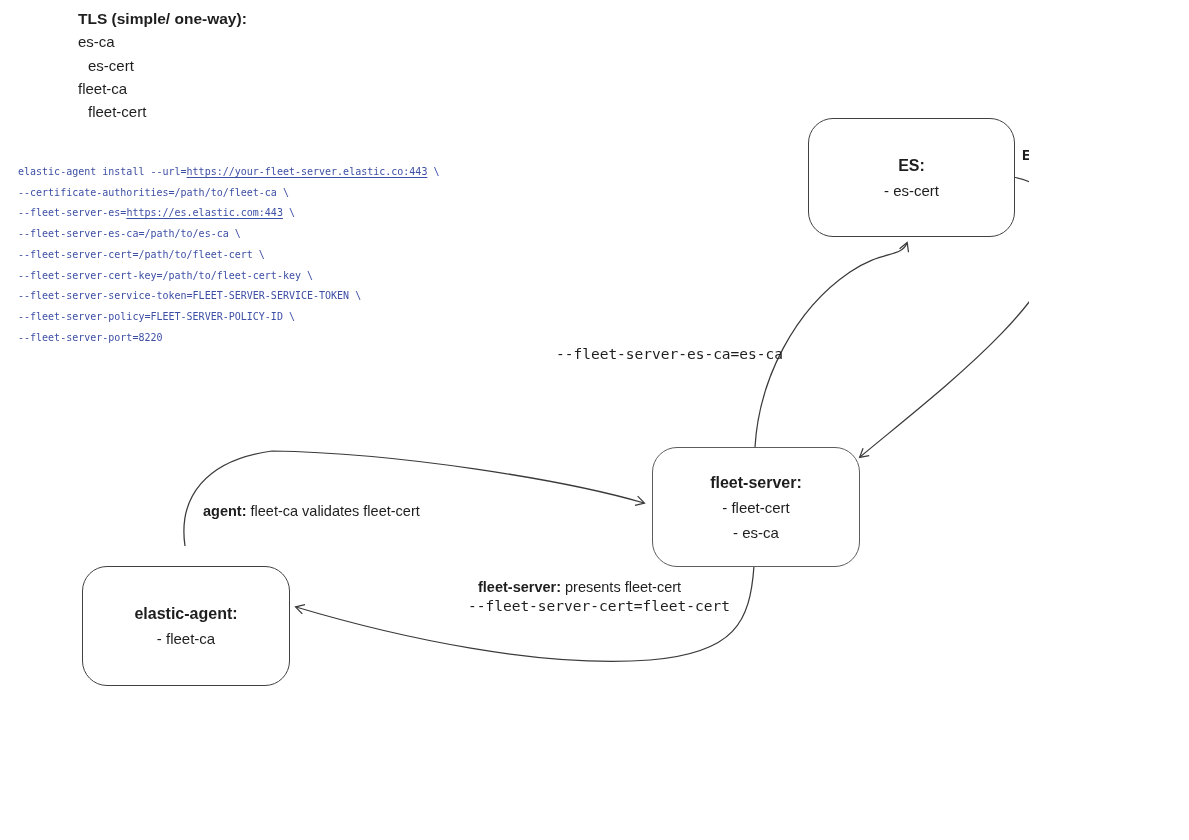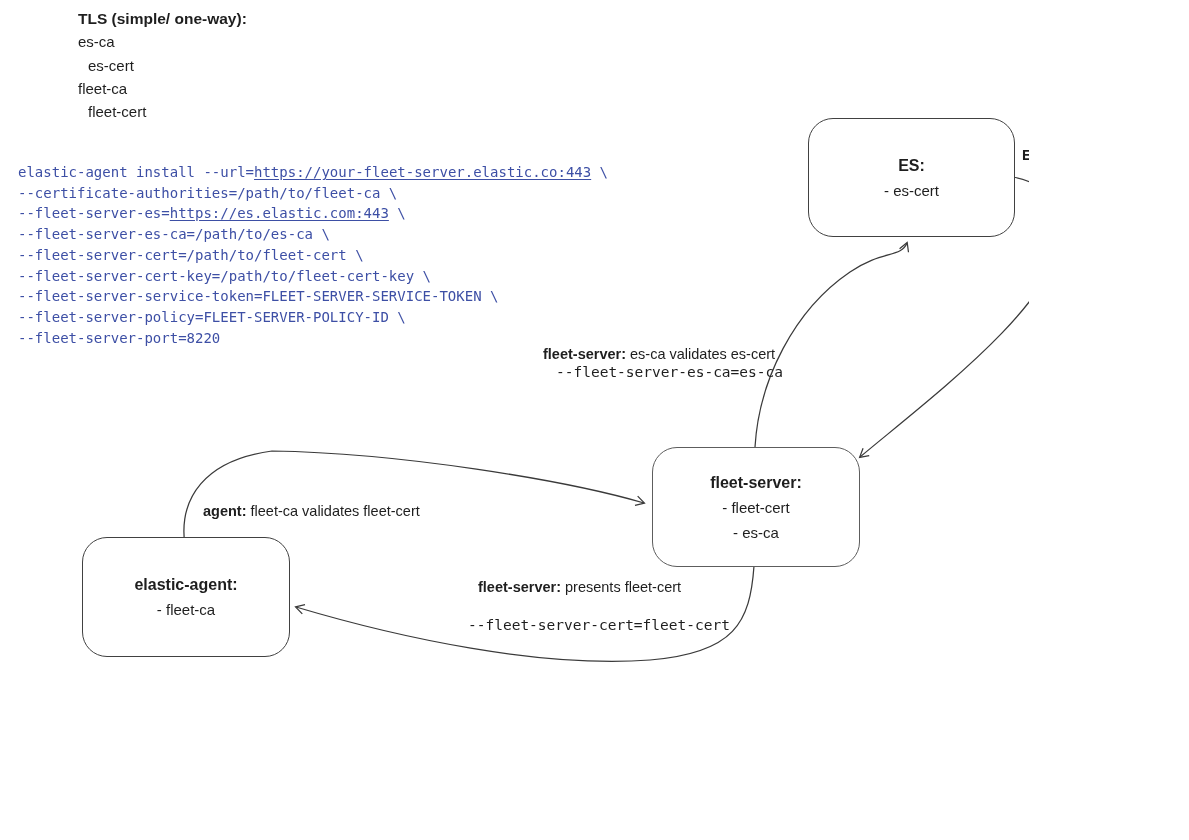--- a/index.html
+++ b/index.html
@@ -9,54 +9,54 @@
   }
 
   
   .legend { position:absolute; left:78px; top:7px; font-size:15px; line-height:23.3px; }
   .legend-title { font-weight:700; font-size:15.5px; }
   .legend-item.indent { padding-left:10px; }
 
   
   .code {
     position:absolute; left:18px; top:162px;
-    font-family:"DejaVu Sans Mono", monospace; font-size:14px; line-height:20.7px;
+    font-family:"DejaVu Sans Mono", monospace; font-size:10px; line-height:20.7px;
     color:var(--code-color,#3d4fa5); white-space:pre;
   }
   .code .u { text-decoration:underline; text-underline-offset:2px; }
 
   
   svg.edges { position:absolute; left:0; top:0; width:1189px; height:840px; }
   svg.edges path.edge-path { fill:none; stroke:#3a3a3a; stroke-width:1.25; }
 
   
   .node {
     position:absolute; background:#ffffff; border:1.5px solid #414141; border-radius:25px;
     display:flex; flex-direction:column; align-items:center; justify-content:center;
     text-align:center;
   }
   .node-title { font-weight:700; font-size:16px; line-height:25px; }
   .node-item  { font-size:15px; line-height:25px; }
   #node-es            { left:808px; top:118px; width:205px; height:117px; }
   #node-fleet-server  { left:652px; top:447px; width:206px; height:118px; border-color:#5d5d5d; }
-  #node-elastic-agent { left:82px;  top:537px; width:206px; height:118px; }
+  #node-elastic-agent { left:82px;  top:566px; width:206px; height:118px; }
 
   
   .edge-label { position:absolute; font-size:14.5px; line-height:18px; white-space:nowrap; }
   .edge-label .b { font-weight:700; margin-right:4px; }
   .edge-label .mono { font-family:"DejaVu Sans Mono", monospace; font-size:14.5px; }
   #lbl-es-presents  { left:1022px; top:146px; }
   #lbl-fs-validates { left:543px;  top:345px; }
   #lbl-fs-validates .mono { margin-left:13px; }
   #lbl-agent        { left:190px;  top:502px; }
   #lbl-agent .sans  { margin-left:13px; }
   #lbl-agent .mono  { margin-top:1px; }
   #lbl-fs-presents  { left:468px;  top:578px; }
   #lbl-fs-presents .sans { margin-left:10px; }
-  #lbl-fs-presents .mono { margin-top:20px; }
+  #lbl-fs-presents .mono { margin-top:1px; }
 </style>
 </head>
 <body>
 
 <div class="canvas">
 
   <div class="legend">
     <div class="legend-title">TLS (simple/ one-way):</div>
     <div class="legend-item">es-ca</div>
     <div class="legend-item indent">es-cert</div>
@@ -94,23 +94,20 @@
     <div class="node-item">- fleet-ca</div>
   </div>
 
   <div class="edge-label" id="lbl-es-presents">
     <div class="sans">
       <span class="b">ES:</span><span>presents es-cert</span>
     </div>
   </div>
 
   <div class="edge-label" id="lbl-fs-validates">
-    <div class="sans">
-      <span class="b">fleet-server:</span><span>es-ca validates es-cert</span>
-    </div>
     <div class="mono">--fleet-server-es-ca=es-ca</div>
   </div>
 
   <div class="edge-label" id="lbl-agent">
     <div class="sans">
       <span class="b">agent:</span><span>fleet-ca validates fleet-cert</span>
     </div>
   </div>
 
   <div class="edge-label" id="lbl-fs-presents">

